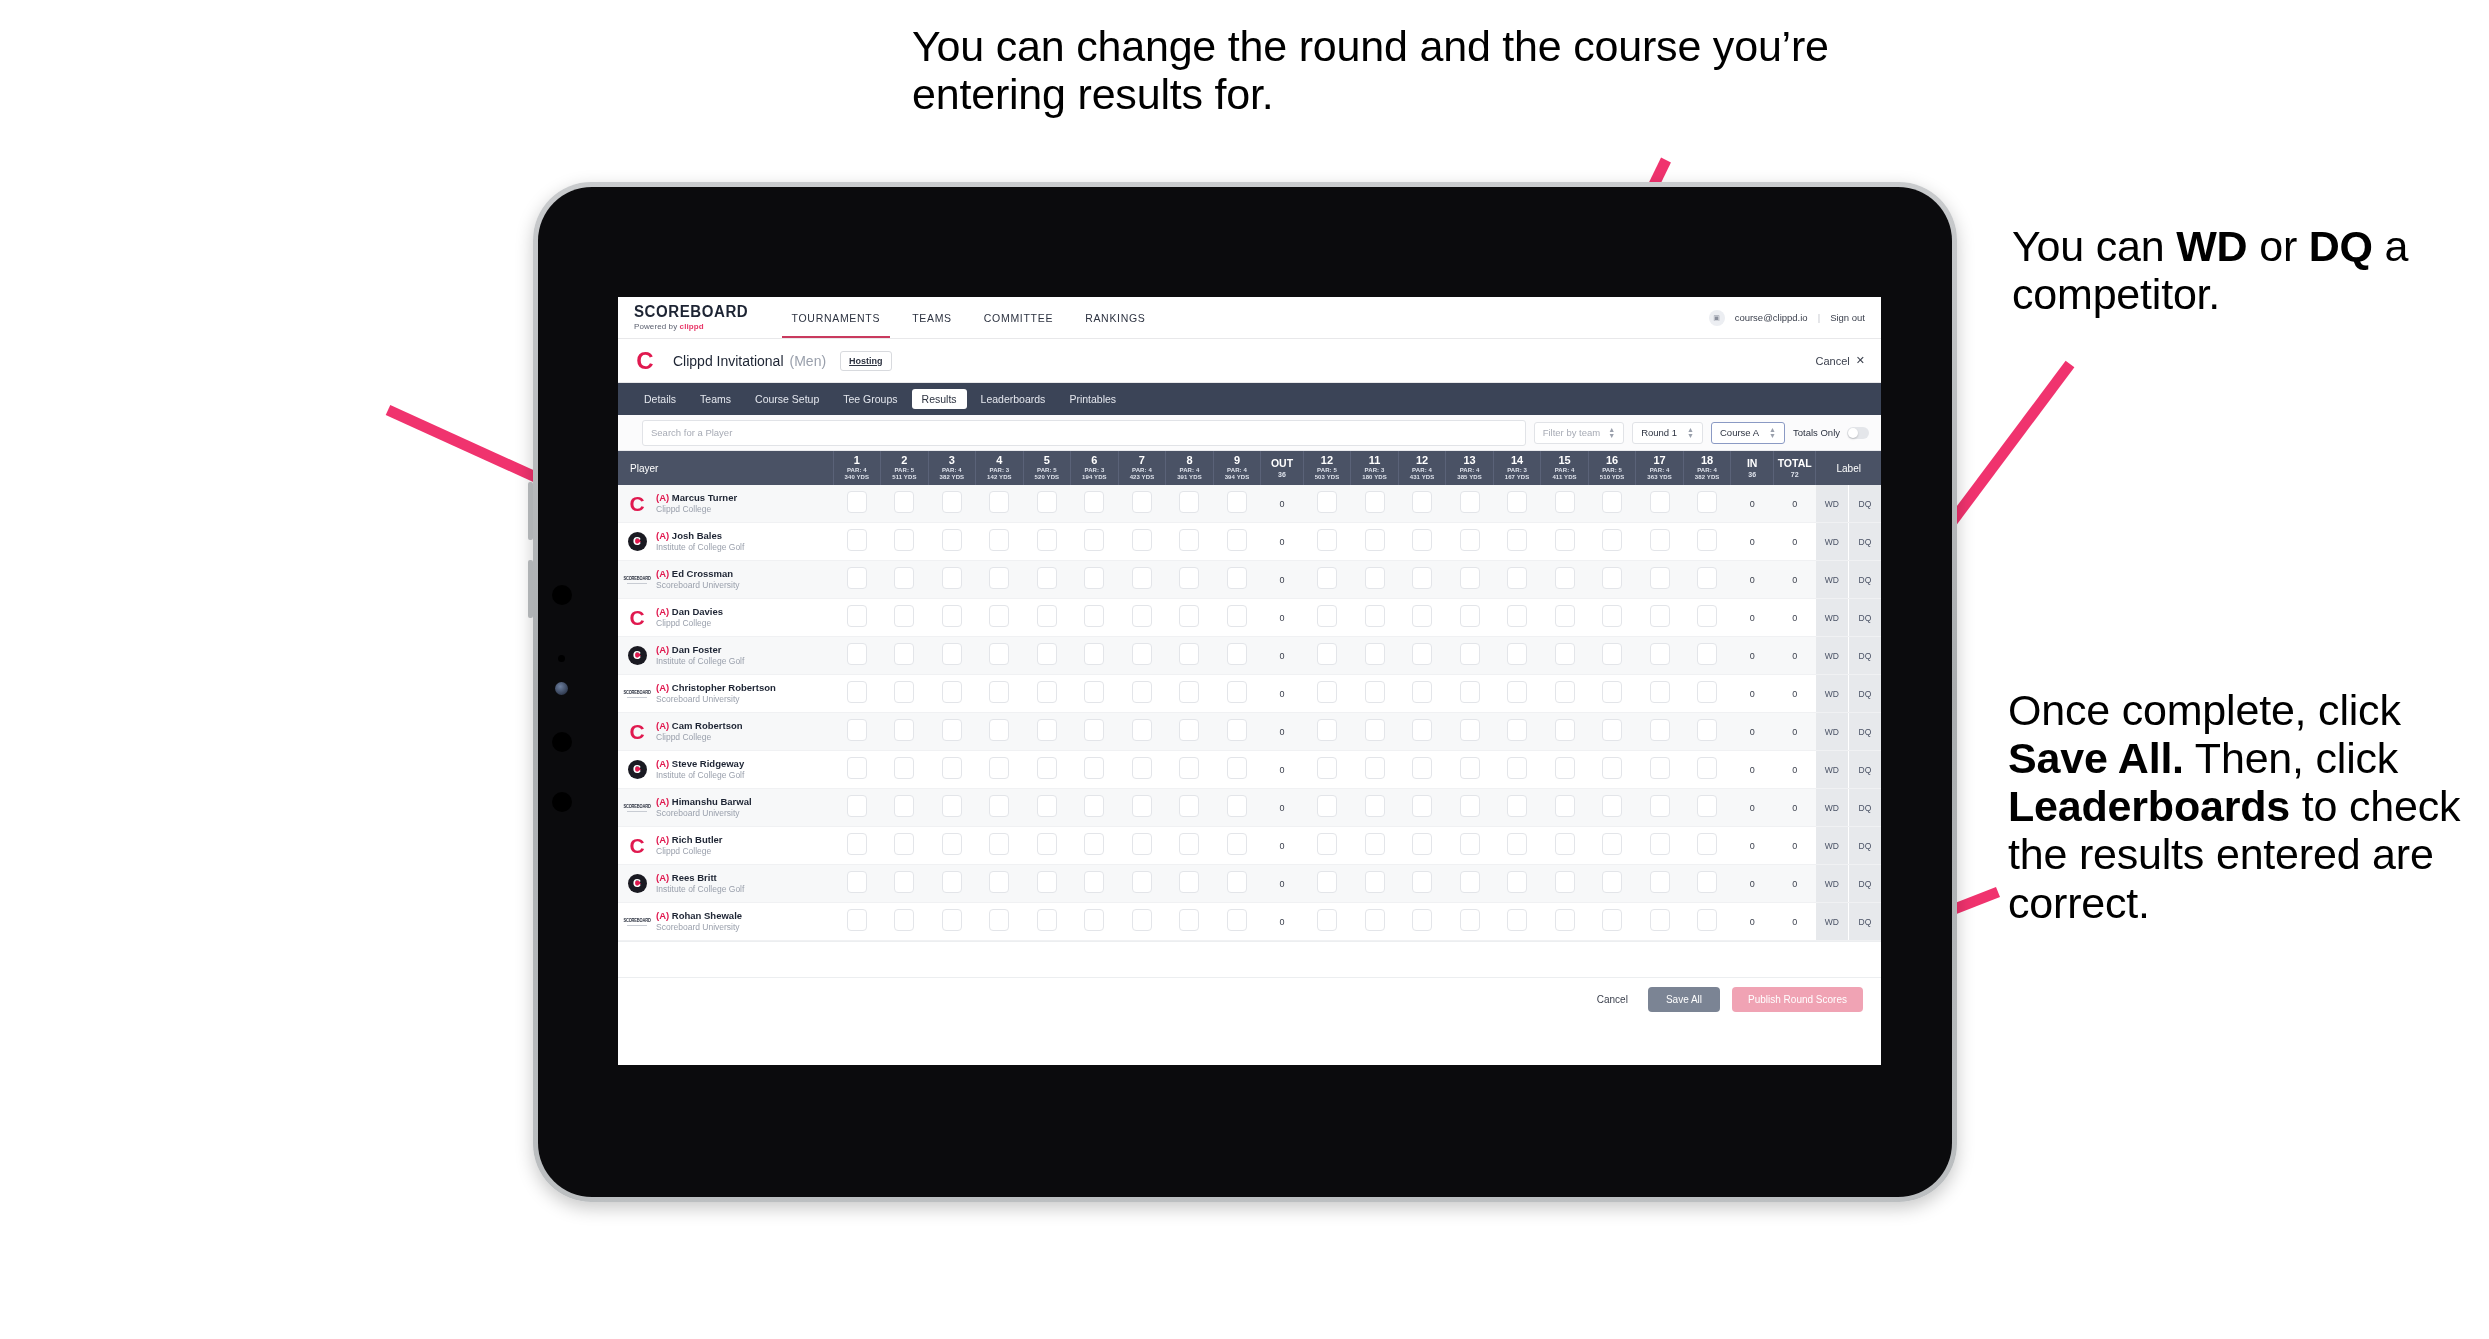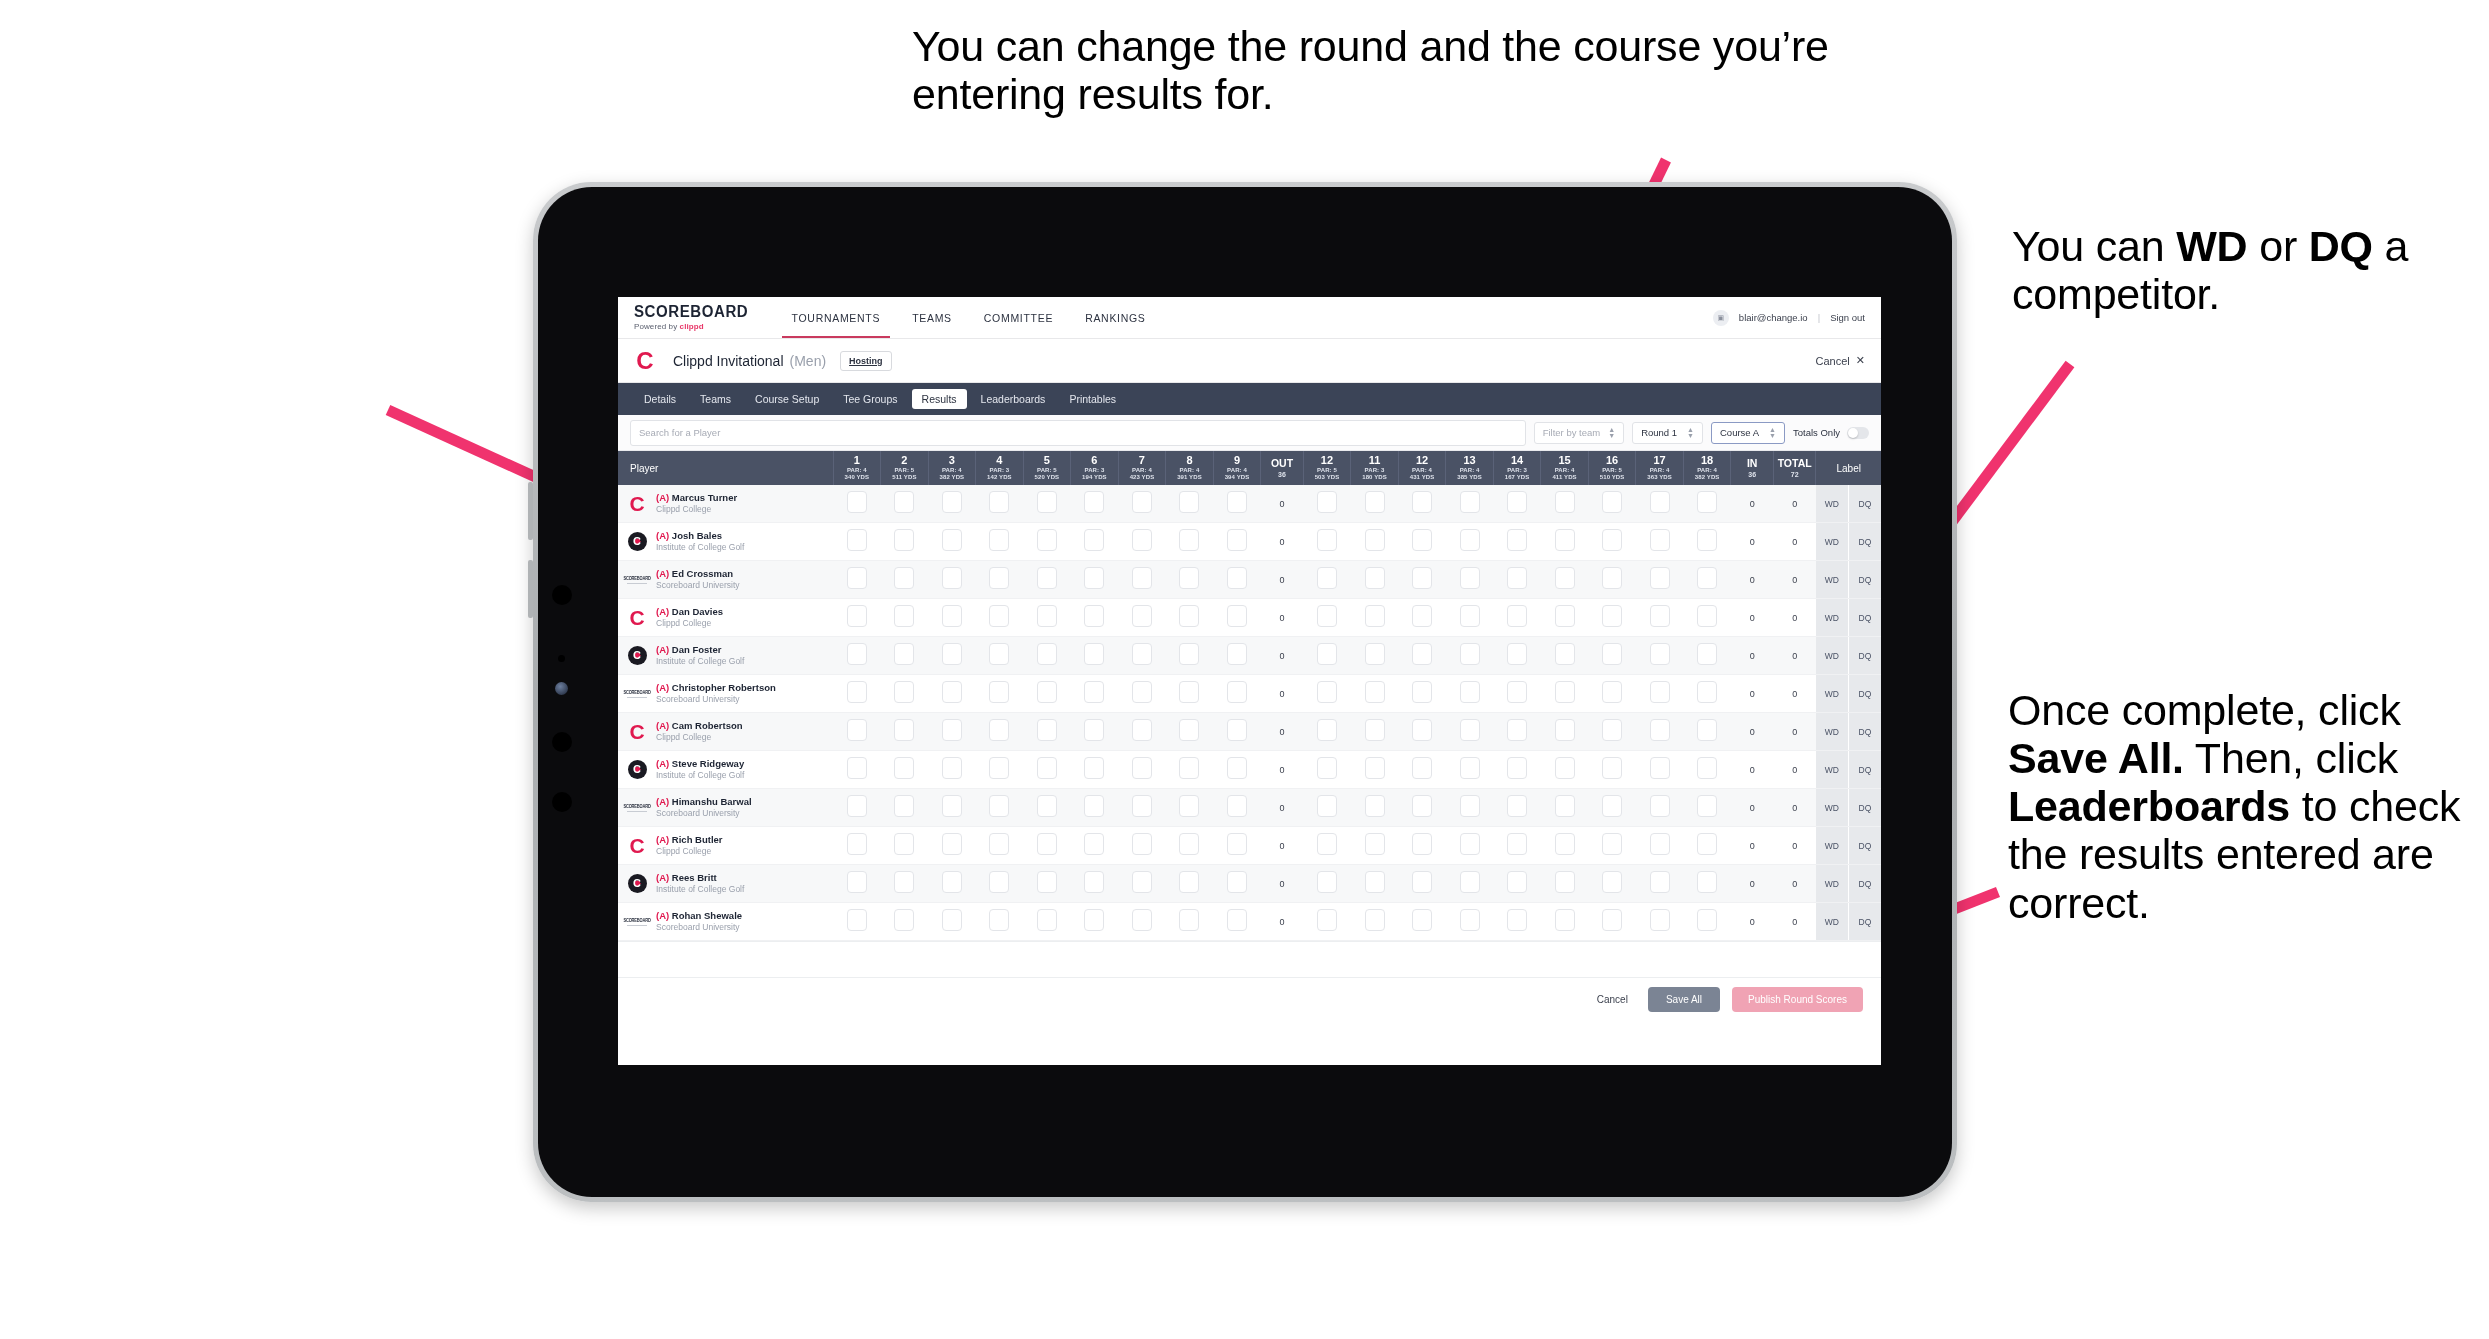--- a/index.html
+++ b/index.html
@@ -146,21 +146,21 @@
   .subtab.active { background:#fff; color:#2c3240; font-weight:400; }
 
   
   .filterrow {
     height:36px; background:#fbfbfc; display:flex; align-items:center;
     padding: 0 12px; gap:8px; border-bottom:1px solid #e9eaed;
   }
   .search-input {
     flex:1; height:22px; border:1px solid #e1e3e7; border-radius:3px;
     background:#fff; font-size:9.5px; color:#a7abb5; padding:12px 8px;
-    display:flex; align-items:center;
+    display:flex; align-items:center;margin-left:12px;
   }
   .selectbox {
     height:22px; border:1px solid #e1e3e7; border-radius:3px; background:#fff;
     font-size:9.5px; color:#2c3240; padding:0 8px; display:flex;
     align-items:center; gap:10px; cursor:pointer; white-space:nowrap;
   }
   .selectbox.placeholder { color:#a7abb5;gap:8px; }
   .selectbox.focused { border-color:#8b9ac4; }
   .sel-caret { font-size:7px; color:#9aa0ac; line-height:1; display:flex; flex-direction:column; }
   .toggle-wrap { display:flex; align-items:center; gap:7px; }
@@ -332,21 +332,21 @@
             </div>
           </div>
           <div class="topnav-items">
             <div class="topnav-item active">TOURNAMENTS</div>
             <div class="topnav-item">TEAMS</div>
             <div class="topnav-item">COMMITTEE</div>
             <div class="topnav-item">RANKINGS</div>
           </div>
           <div class="topnav-right">
             <div class="user-chip">▣</div>
-            <span>blair@change.io</span>
+            <span>course@clippd.io</span>
             <span class="divider-v">|</span>
             <span class="signout">Sign out</span>
           </div>
         </div>
 
         <div class="tbar">
           <div class="tbar-logo">C</div>
           <div class="tbar-title">Clippd Invitational</div>
           <div class="tbar-gender">(Men)</div>
           <div class="tbar-badge">Hosting</div>

